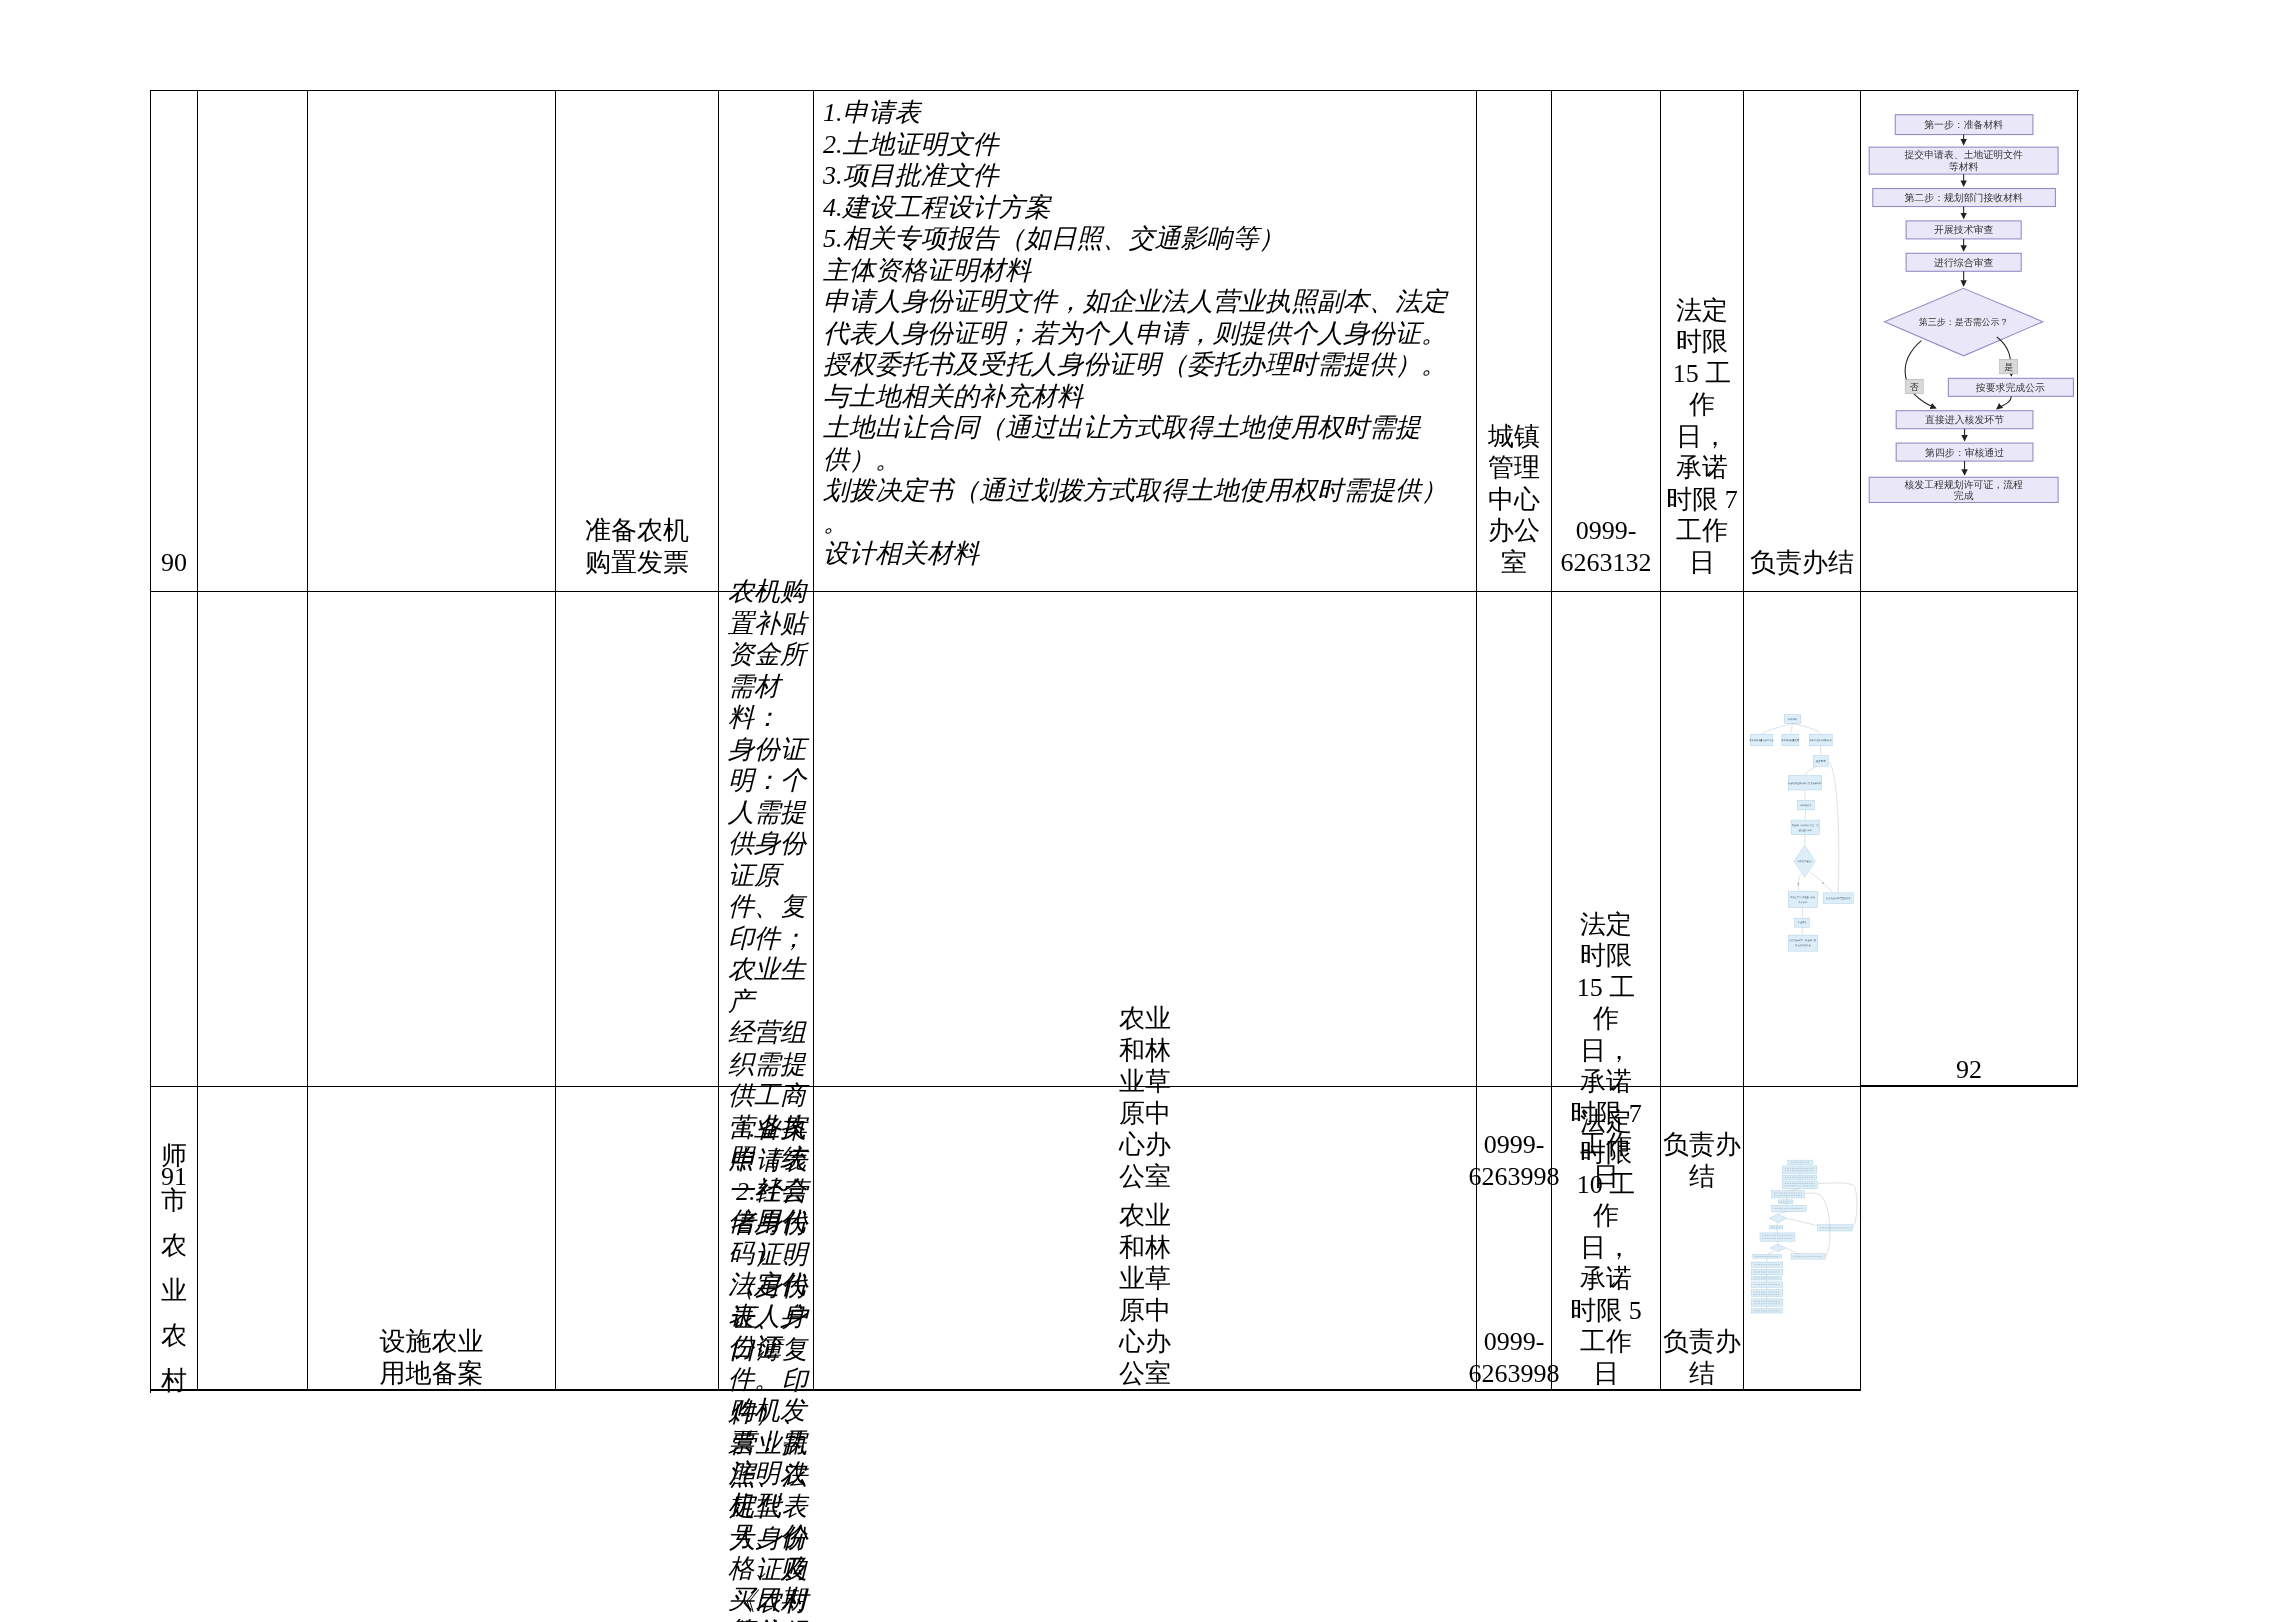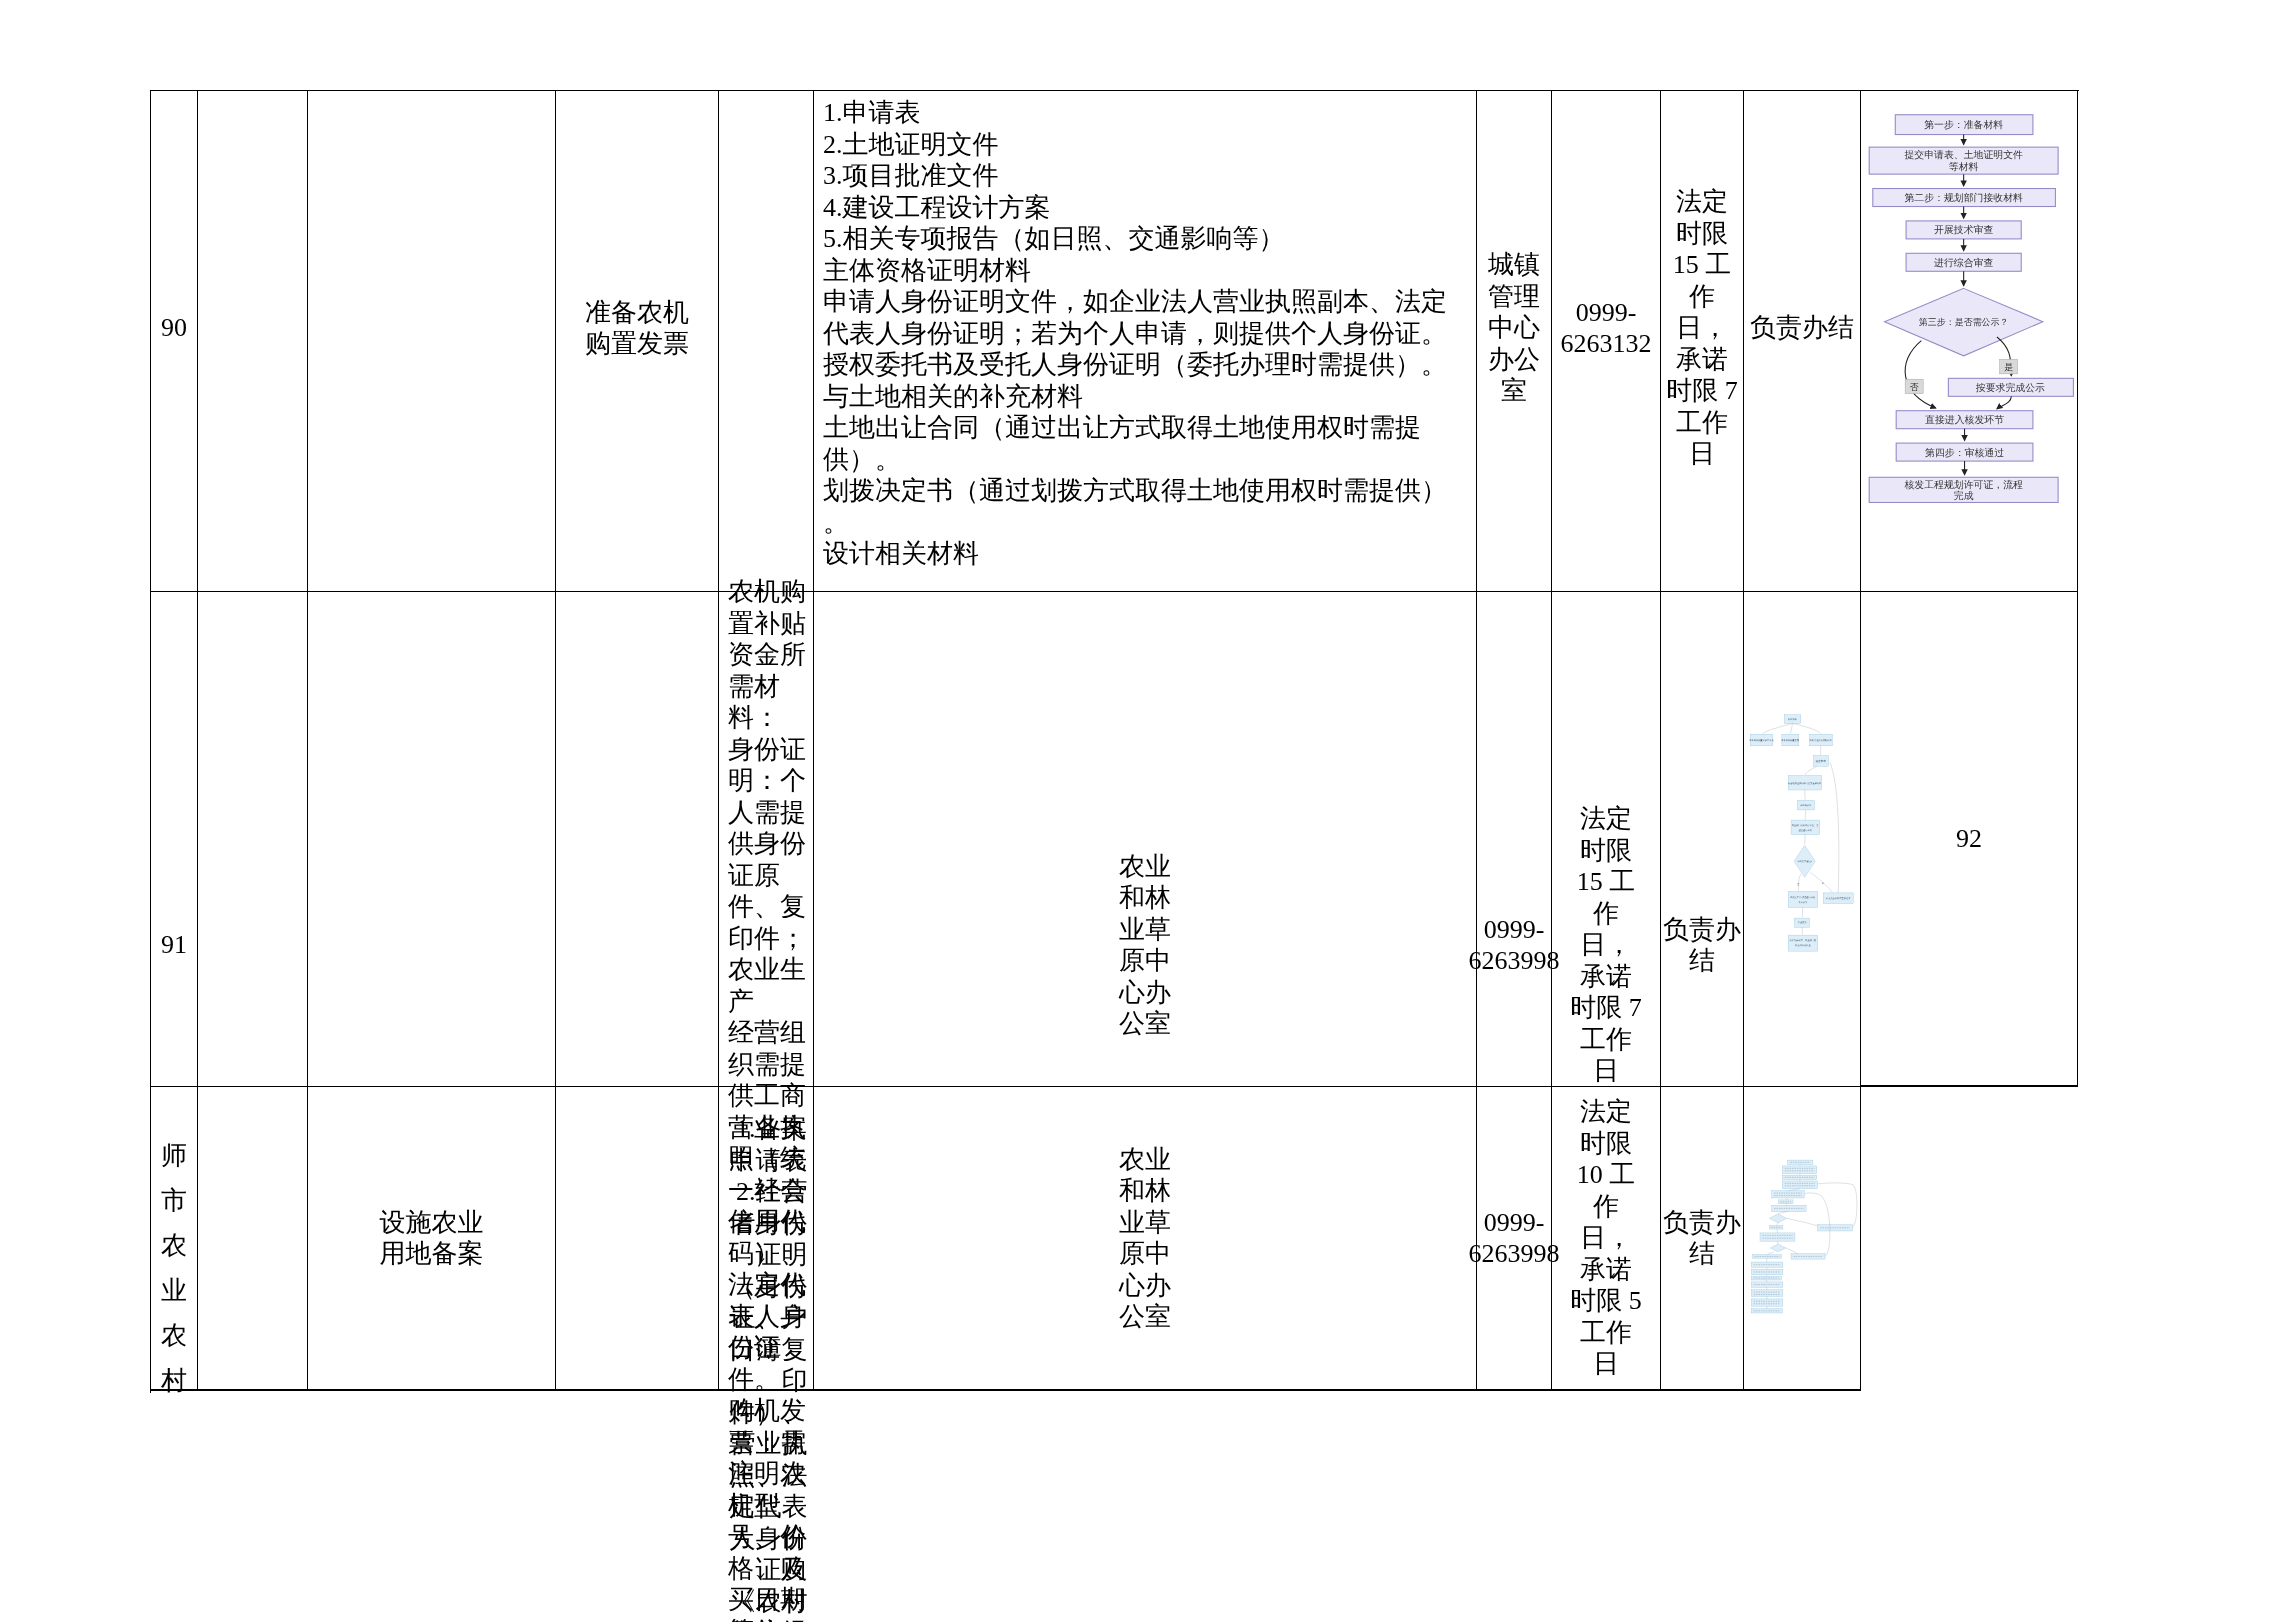--- a/index.html
+++ b/index.html
@@ -4,29 +4,29 @@
 <style>
   html,body{margin:0;padding:0;background:#fff;}
   #page{position:relative;width:2293px;height:1623px;background:#fff;
         font-family:"Liberation Serif","DejaVu Serif",serif;color:#000;}
   #grid{position:absolute;left:150px;top:90px;width:1928px;height:1302px;
         display:grid;
         grid-template-columns:47px 110px 248px 163px 95px 663px 75px 109px 83px 117px 217px;
         grid-template-rows:501px 495px 304px;
         border-left:1.8px solid #000;border-top:1.8px solid #000;}
   .cell{border-right:1.8px solid #000;border-bottom:1.8px solid #000;box-sizing:border-box;
-        position:relative;display:flex;align-items:center;justify-content:center;
+        position:relative;display:flex;align-items:flex-end;justify-content:center;
         font-size:26px;line-height:31.5px;text-align:center;}
   .lastrow{border-bottom:2.7px solid #000;}
   .pre{white-space:pre-line;}
   .hi{transform:translateY(-13.5px);}
   .lo{transform:translateY(106px);}
   .mats{white-space:pre-line;text-align:left;font-size:26px;line-height:31.5px;
         width:100%;padding:0 5.4px 0 9px;box-sizing:border-box;}
-  .matwrap{align-items:flex-start;justify-content:flex-start;overflow:visible;}
+  .matwrap{align-items:flex-start;justify-content:flex-start;overflow:visible;font-style:italic;}
   .m90{padding-top:6.3px;}
   .m91{margin-top:-16px;position:relative;z-index:2;}
   .m92{padding-top:26px;text-align:right;}
   .deptb{position:absolute;bottom:-14.4px;left:0;width:100%;text-align:center;
          white-space:pre-line;font-size:26px;line-height:45px;z-index:3;}
   .flowcell{padding:0;align-items:center;}
   svg{display:block;}
   
   .fb1{fill:#eae8f8;stroke:#938bc7;stroke-width:1.2;}
   .ft1{font-size:11px;fill:#333;text-anchor:middle;font-family:"Liberation Sans","DejaVu Sans",sans-serif;}

